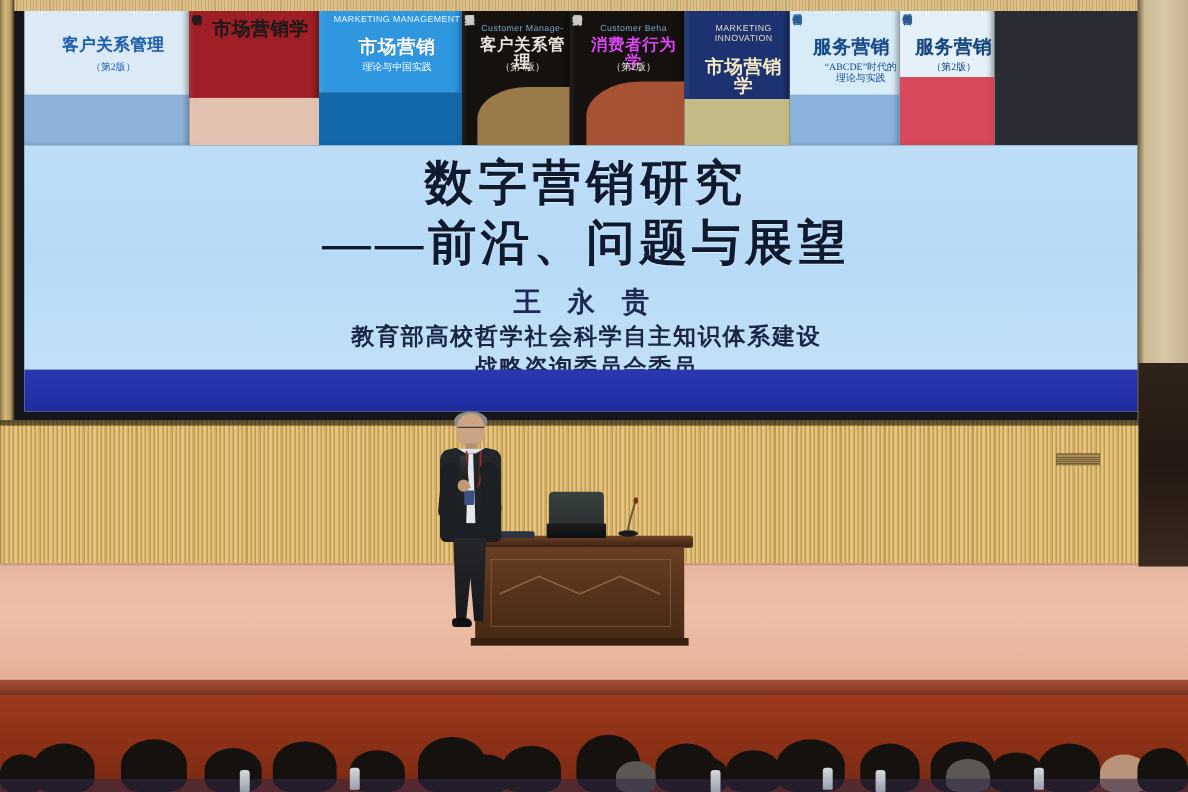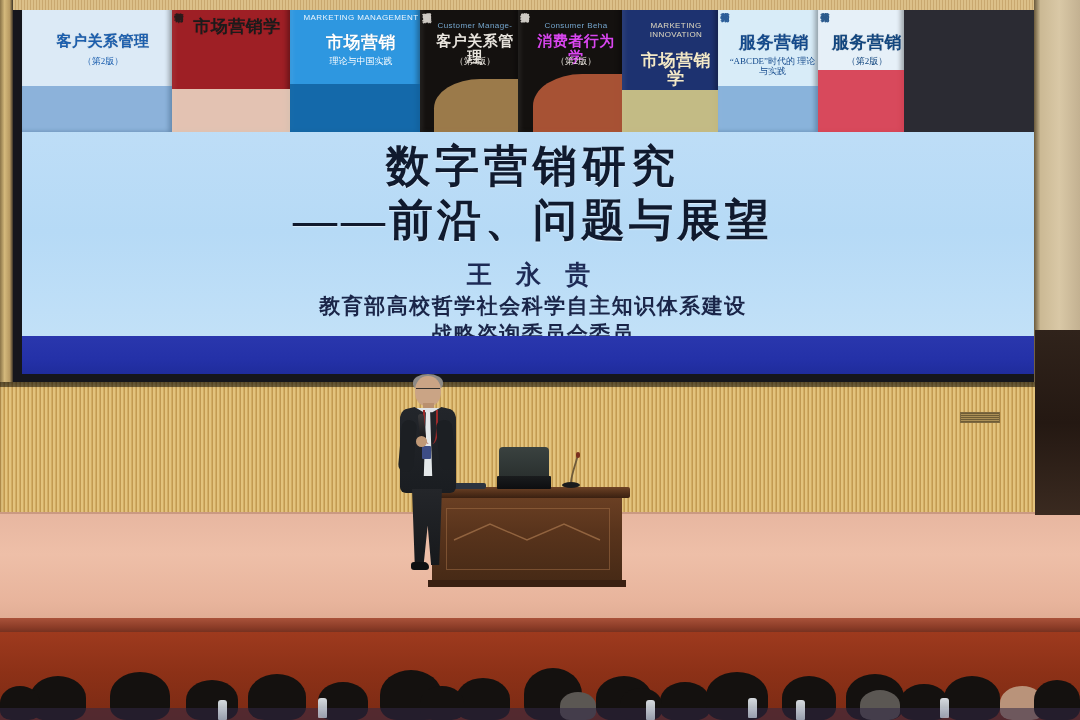--- a/index.html
+++ b/index.html
@@ -482,32 +482,32 @@
             <div class="bk-spine" style="left: 2px; font-size: 9px; color: rgb(232, 228, 221); opacity: 0.88;">客户关系管理</div>
             <div class="bk-title" style="top: 34px; font-size: 15px; color: rgb(232, 228, 221); padding-left: 12px;">客户关系管理</div>
             <div class="bk-sub" style="top: 56px; font-size: 9px; color: rgb(232, 228, 221); padding-left: 12px;">（第4版）</div>
             <div class="bk-en" style="top: 22px; font-size: 8px; color: rgb(127, 182, 226); padding-left: 12px; opacity: 0.9;">Customer Manage-</div>
           </div>
           <div class="book" style="width: 104px; background: rgb(20, 17, 15); box-shadow: rgba(0, 0, 0, 0.32) -3px 0px 5px inset, rgba(255, 255, 255, 0.07) 3px 0px 4px inset;">
             <div style="position: absolute; left: 14%; right: 0px; bottom: 0px; height: 58px; background: rgb(200, 96, 61); opacity: 0.82; border-radius: 55% 0px 0px;"></div>
             <div class="bk-spine" style="left: 2px; font-size: 9px; color: rgb(232, 228, 221); opacity: 0.88;">消费者行为学</div>
             <div class="bk-title" style="top: 34px; font-size: 15px; color: #d946ef; padding-left: 12px;">消费者行为学</div>
             <div class="bk-sub" style="top: 56px; font-size: 9px; color: rgb(232, 228, 221); padding-left: 12px;">（第2版）</div>
-            <div class="bk-en" style="top: 22px; font-size: 8px; color: rgb(127, 182, 226); padding-left: 12px; opacity: 0.9;">Consumer Beha</div>
+            <div class="bk-en" style="top: 22px; font-size: 8px; color: rgb(127, 182, 226); padding-left: 12px; opacity: 0.9;">Customer Beha</div>
           </div>
           <div class="book" style="width: 96px; background: rgb(29, 50, 112); box-shadow: rgba(0, 0, 0, 0.32) -3px 0px 5px inset, rgba(255, 255, 255, 0.07) 3px 0px 4px inset;">
             <div style="position: absolute; left: 0px; right: 0px; bottom: 0px; height: 42px; background: rgb(232, 217, 138); opacity: 0.82;"></div>
             <div class="bk-title" style="top: 52px; font-size: 17px; color: rgb(243, 233, 200); padding-left: 12px;">市场营销学</div>
             <div class="bk-en" style="top: 22px; font-size: 8px; color: rgb(243, 233, 200); padding-left: 12px; opacity: 0.9;">MARKETING INNOVATION</div>
           </div>
           <div class="book" style="width: 100px; background: rgb(216, 236, 248); box-shadow: rgba(0, 0, 0, 0.32) -3px 0px 5px inset, rgba(255, 255, 255, 0.07) 3px 0px 4px inset;">
             <div style="position: absolute; left: 0px; right: 0px; bottom: 0px; height: 46px; background: rgb(42, 111, 184); opacity: 0.45;"></div>
             <div class="bk-spine" style="left: 2px; font-size: 9px; color: rgb(20, 74, 140); opacity: 0.88;">服务营销</div>
             <div class="bk-title" style="top: 34px; font-size: 17px; color: rgb(20, 74, 140); padding-left: 12px;">服务营销</div>
-            <div class="bk-sub" style="top: 56px; font-size: 9px; color: rgb(20, 74, 140); padding-left: 9px;">“ABCDE”时代的 理论与实践</div>
+            <div class="bk-sub" style="top: 56px; font-size: 9px; color: rgb(20, 74, 140); padding-left: 29px;">“ABCDE”时代的 理论与实践</div>
           </div>
           <div class="book" style="width: 86px; background: rgb(230, 240, 248); box-shadow: rgba(0, 0, 0, 0.32) -3px 0px 5px inset, rgba(255, 255, 255, 0.07) 3px 0px 4px inset;">
             <div style="position: absolute; left: 0px; right: 0px; bottom: 0px; height: 62px; background: rgb(214, 54, 74); opacity: 0.9;"></div>
             <div class="bk-spine" style="left: 2px; font-size: 9px; color: rgb(18, 70, 127); opacity: 0.88;">服务营销</div>
             <div class="bk-title" style="top: 34px; font-size: 17px; color: rgb(18, 70, 127); padding-left: 12px;">服务营销</div>
             <div class="bk-sub" style="top: 56px; font-size: 9px; color: rgb(18, 70, 127); padding-left: 12px;">（第2版）</div>
           </div>
         </div>
 
       <div class="slide-title-wrap">

